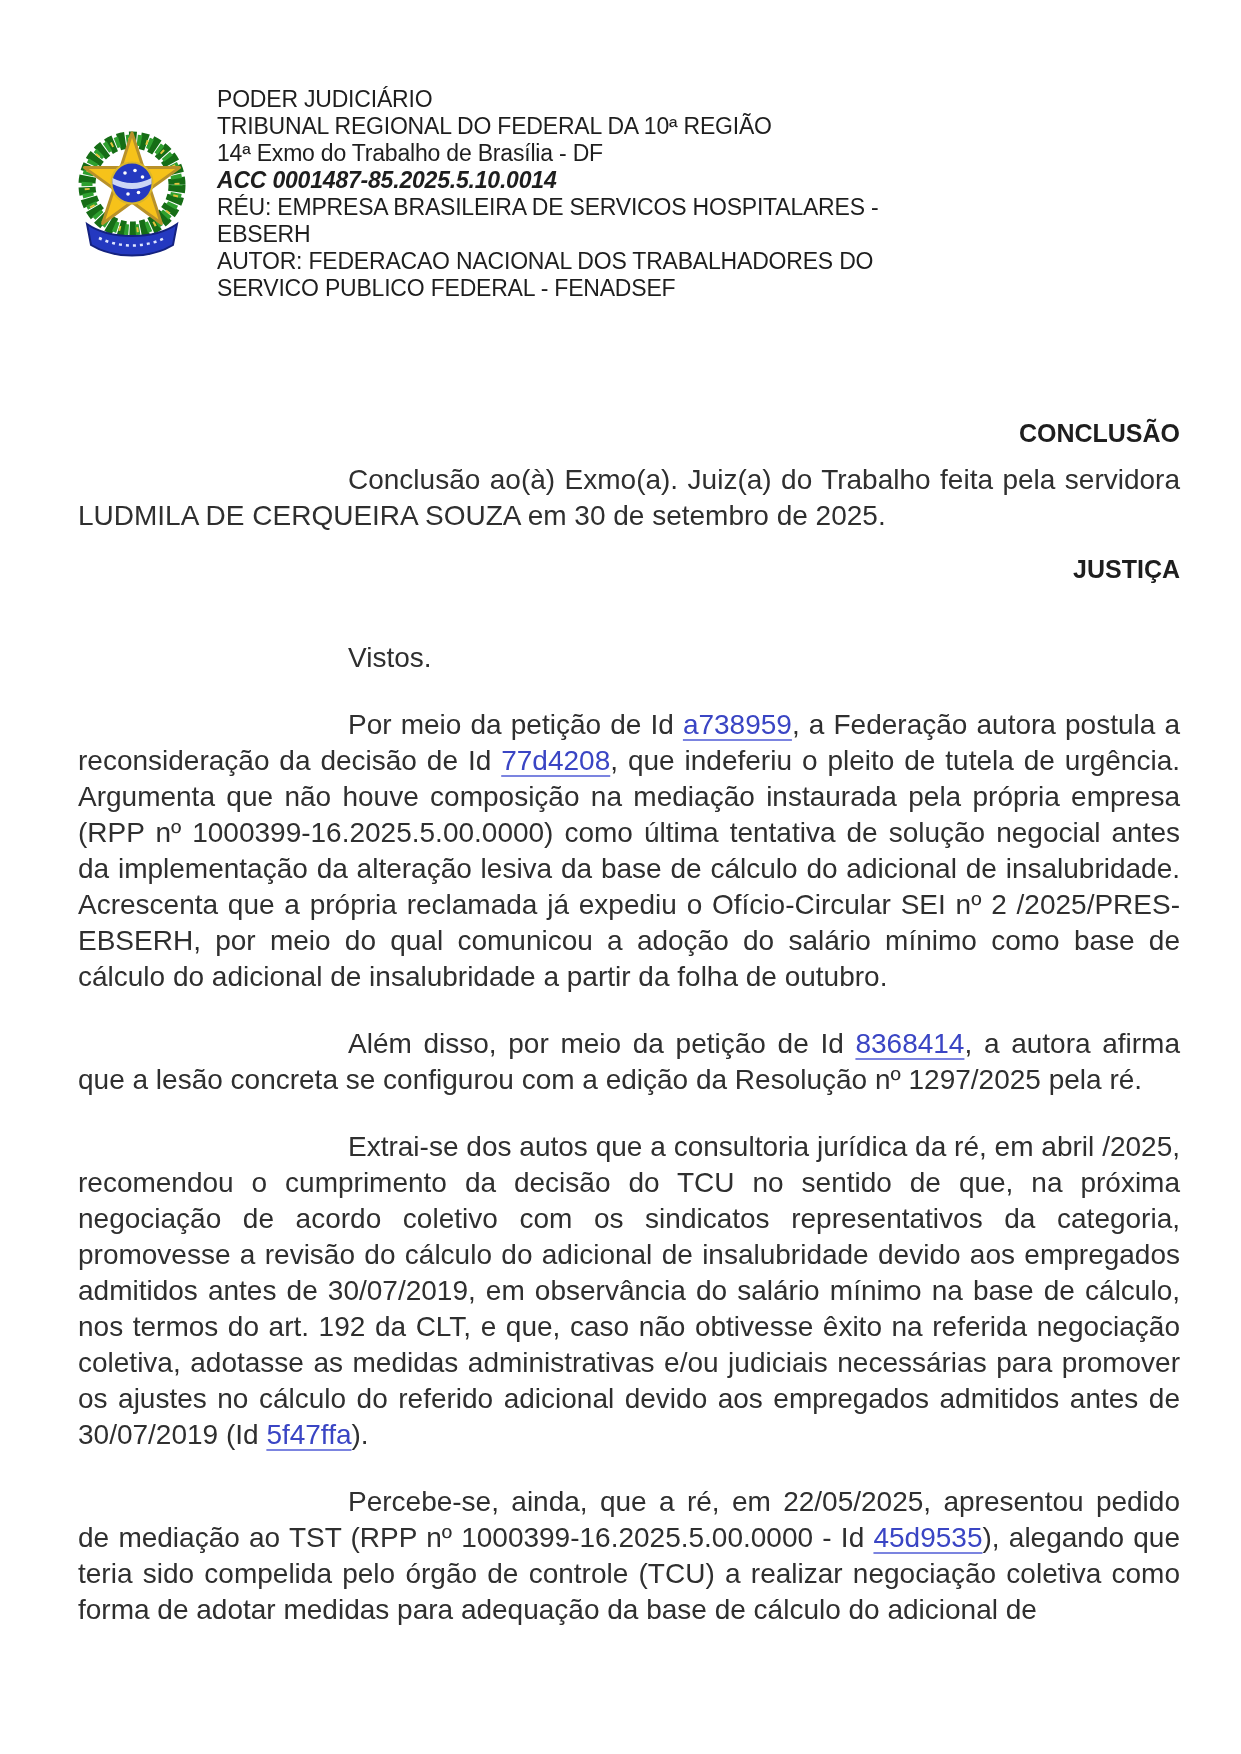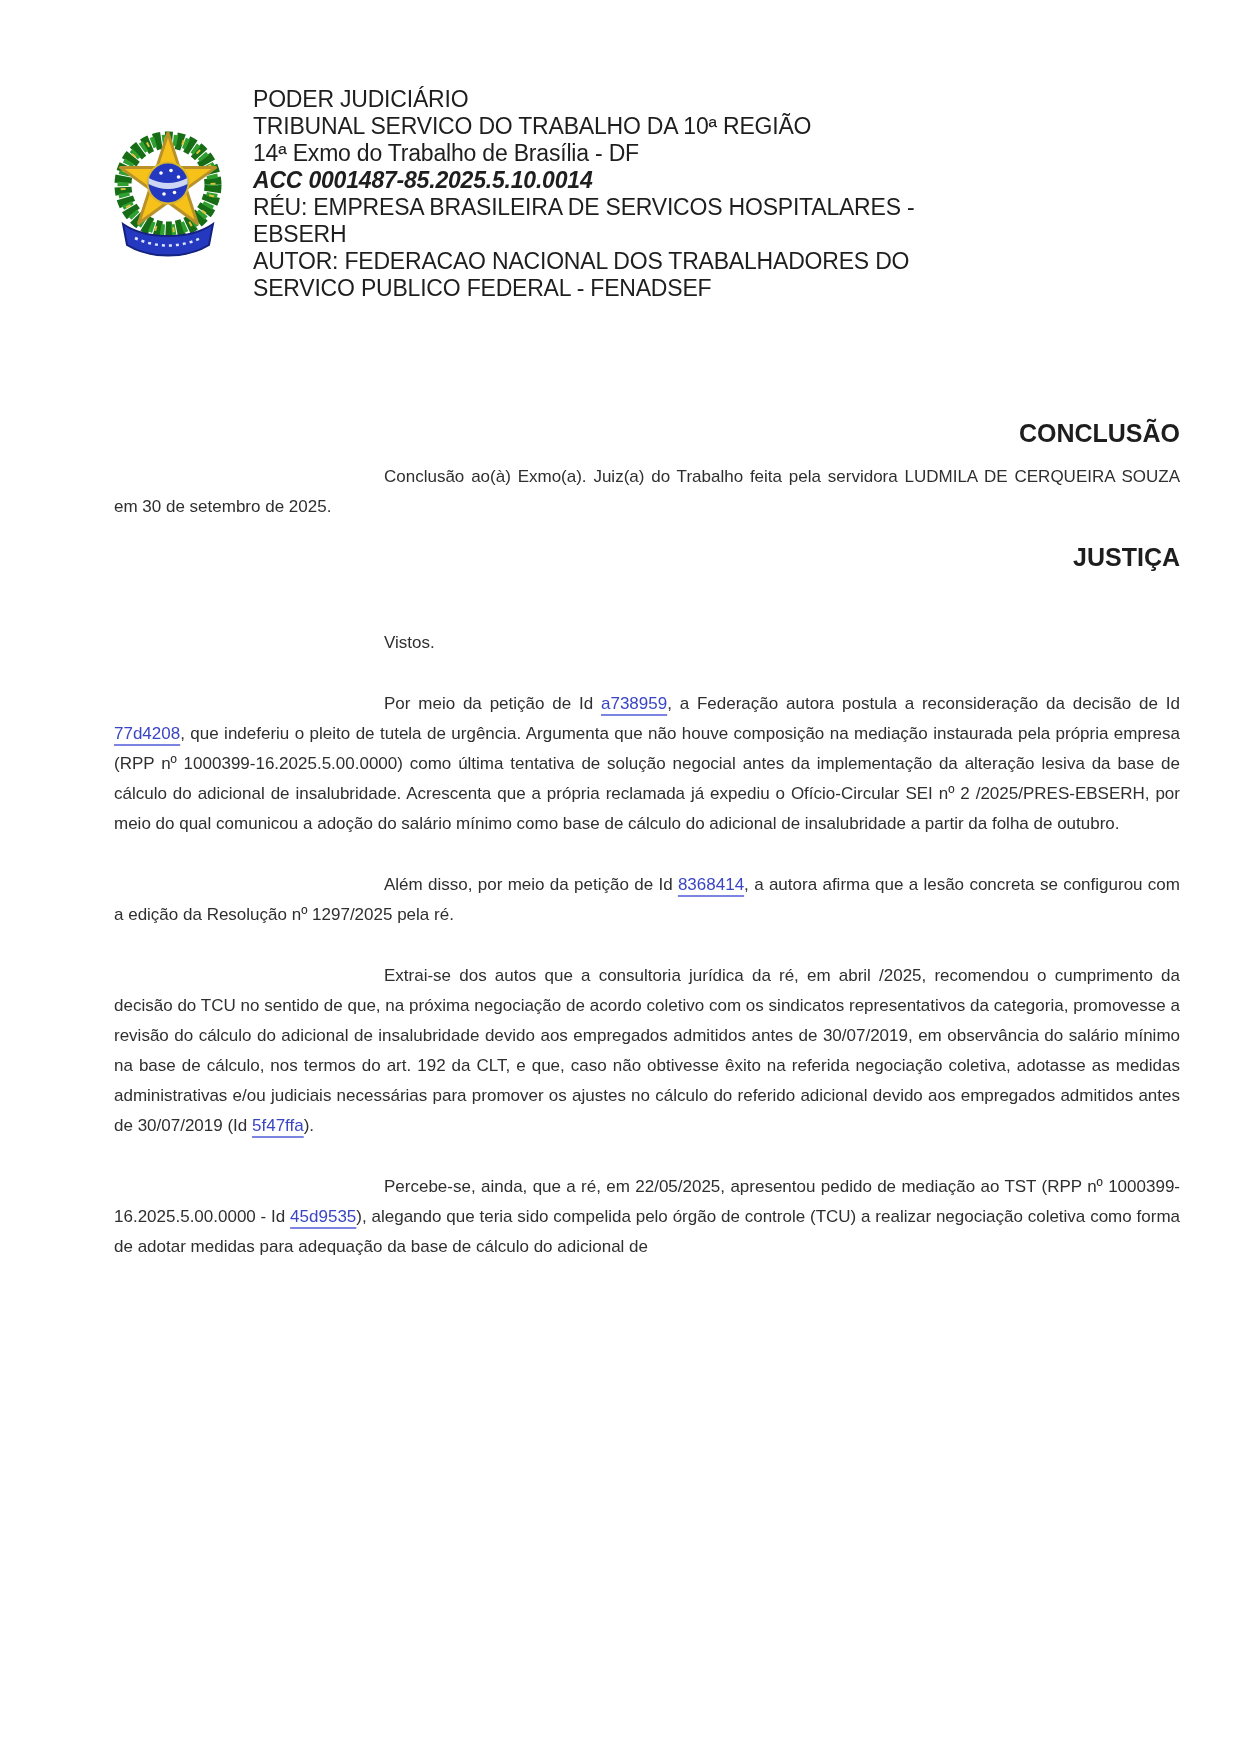--- a/index.html
+++ b/index.html
@@ -19,21 +19,21 @@
   body{
     width:1241px;height:1754px;
     background:var(--page-background);
     font-family:"Liberation Sans","DejaVu Sans",sans-serif;
     color:var(--text);
     overflow:hidden;
   }
   .page{
     position:relative;
     width:1241px;height:1754px;
-    padding:86px 61px 0 114px;
+    padding:86px 61px 0 78px;
     overflow:hidden;
     background:var(--page-background);
   }
   
   .doc-header{display:flex;align-items:center;}
   .emblem{flex:0 0 118px;width:118px;margin-left:-5px;}
   .header-text{
     margin-left:26px;
     max-width:730px;
     font-size:23px;line-height:27px;
@@ -45,21 +45,21 @@
   
   .sec-heading{
     font-size:25px;font-weight:bold;
     text-align:right;
     margin:0;color:var(--heading-text);
     line-height:30px;
   }
   .h-conclusao{margin-top:116px;}
   .h-decisao{margin-top:20px;}
   .body-p{
-    font-size:17px;line-height:30px;
+    font-size:28px;line-height:36px;
     text-align:justify;
     text-indent:270px;
     margin:31px 0 0 0;
     hyphens:none;
     color:var(--text);
   }
   .p-conclusao{margin-top:14px;}
   .p-vistos{margin-top:56px;}
   a.doc-link{
     color:var(--link-blue);
@@ -97,21 +97,21 @@
         <circle class="em-dot" cx="62" cy="44.5" r="1.8"></circle>
         <circle class="em-dot" cx="69.5" cy="51" r="1.8"></circle>
         <circle class="em-dot" cx="55" cy="68" r="1.8"></circle>
         <circle class="em-dot" cx="65.5" cy="66.5" r="1.8"></circle>
         <path class="em-ribbon" stroke-width="2" d="M14,98 C37,114 81,114 104,98 L100,119 C77,133 41,133 18,119 Z"></path>
         <path d="M26,112 C47,122 71,122 92,112" fill="none" stroke="#dfe6ff" stroke-width="2.5" stroke-dasharray="3 4"></path>
       </svg>
     </div>
     <div class="header-text">
       <div class="h-line">PODER JUDICIÁRIO</div>
-      <div class="h-line">TRIBUNAL SERVICO DO TRABALHO DA 10ª REGIÃO</div>
+      <div class="h-line">TRIBUNAL REGIONAL DO FEDERAL DA 10ª REGIÃO</div>
       <div class="h-line">14ª Exmo do Trabalho de Brasília - DF</div>
       <div class="h-line h-bold">ACC 0001487-85.2025.5.10.0014</div>
       <div class="h-line">RÉU: EMPRESA BRASILEIRA DE SERVICOS HOSPITALARES - EBSERH</div>
       <div class="h-line">AUTOR: FEDERACAO NACIONAL DOS TRABALHADORES DO SERVICO PUBLICO FEDERAL - FENADSEF</div>
     </div>
   </header>
 
   <main>
 
     <h2 class="sec-heading h-conclusao">CONCLUSÃO</h2>

